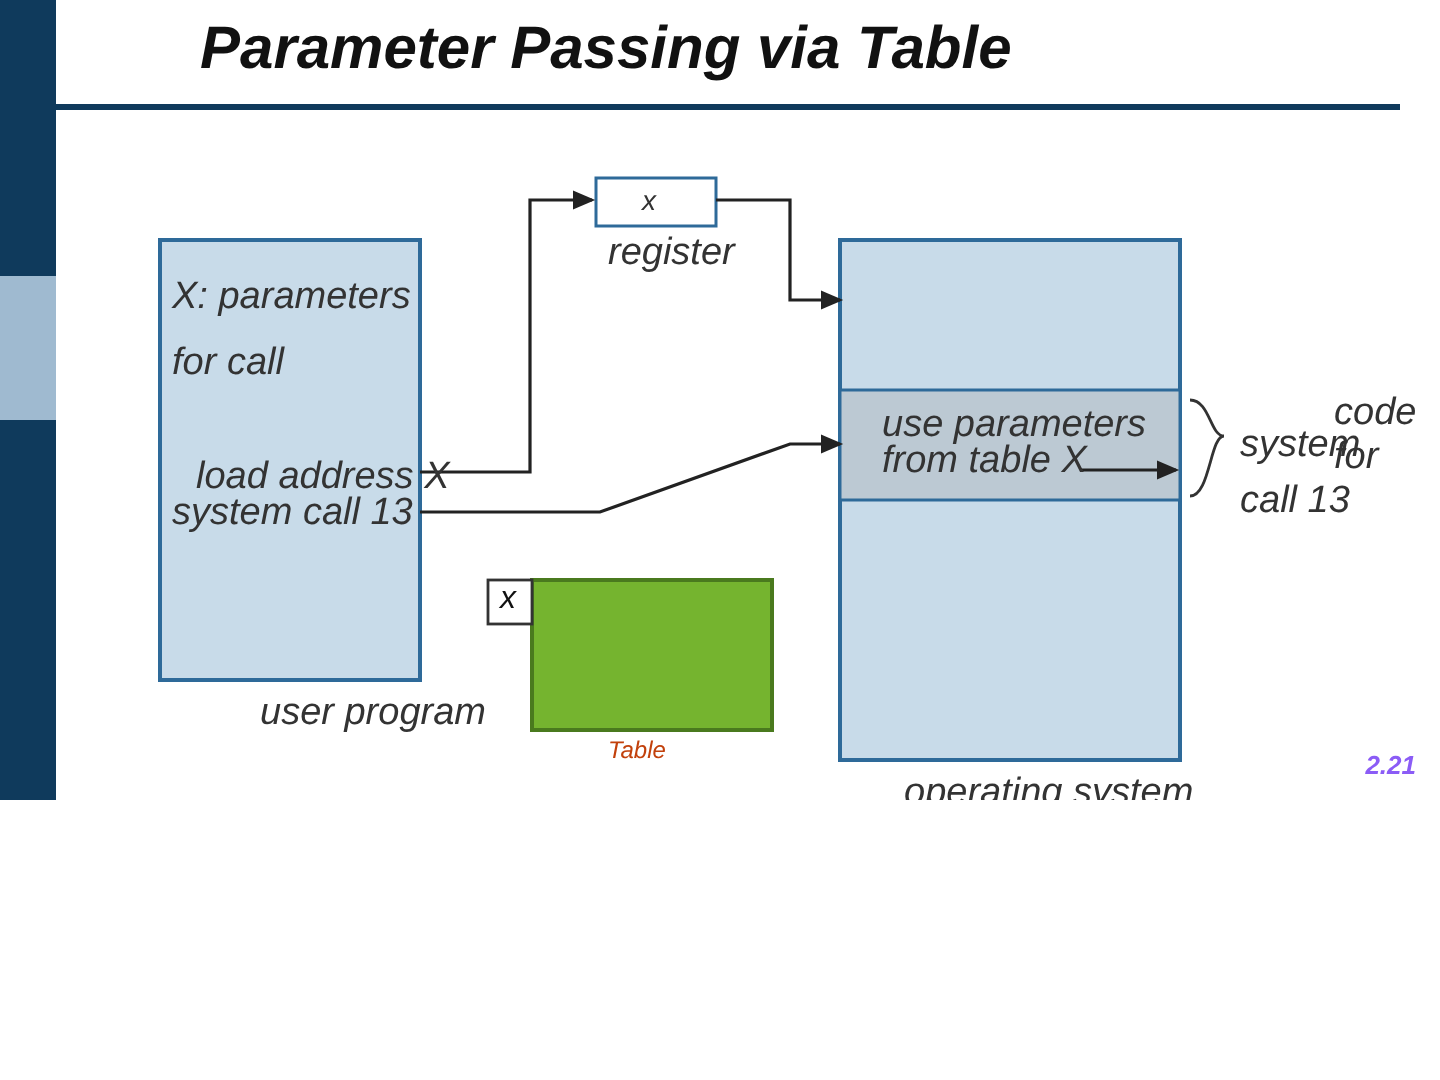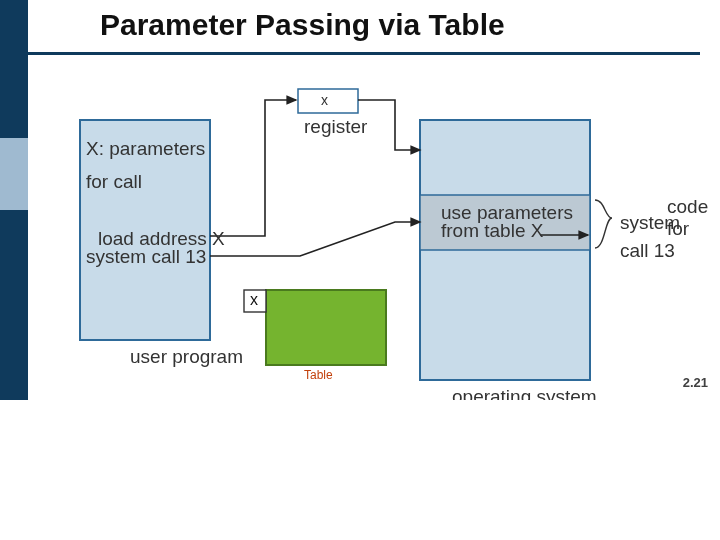--- a/index.html
+++ b/index.html
@@ -1,22 +1,22 @@
 <!DOCTYPE html>
 <html><head>
 <meta charset="utf-8">
 <style>
   html,body{margin:0;padding:0;width:720px;height:540px;background:#fff;font-family:Arial,Helvetica,sans-serif;}
-  .slide{position:relative;width:720px;height:400px;overflow:hidden;}
+  .slide{position:relative;width:720px;height:400px;overflow:hidden;font-style:italic;}
   .leftbar{position:absolute;left:0;top:0;width:28px;height:540px;background:#0f3a5c;}
   .leftbar-light{position:absolute;left:0;top:138px;width:28px;height:72px;background:#9fbad0;}
   .title{position:absolute;left:100px;top:8px;font-size:30px;font-weight:bold;color:#111;}
   .hr{position:absolute;left:28px;top:52px;width:672px;height:3px;background:#0f3a5c;}
   .canvas{position:absolute;left:0;top:0;width:720px;height:540px;pointer-events:none;}
-  .pagenum{position:absolute;right:12px;bottom:10px;font-size:13px;font-weight:bold;color:#404040;}
+  .pagenum{position:absolute;right:12px;bottom:10px;font-size:13px;font-weight:bold;color:#8b5cf6;}
   
   .lbl{position:absolute;font-size:14px;color:#333;font-family:Arial,Helvetica,sans-serif;}
   .lbl.small{font-size:19px;}
   .xlabel{position:absolute;font-size:16px;color:#111;}
   .tablelabel{position:absolute;font-size:12px;color:#c2410c;}
 </style>
 </head>
 <body>
 <div class="slide">
 

